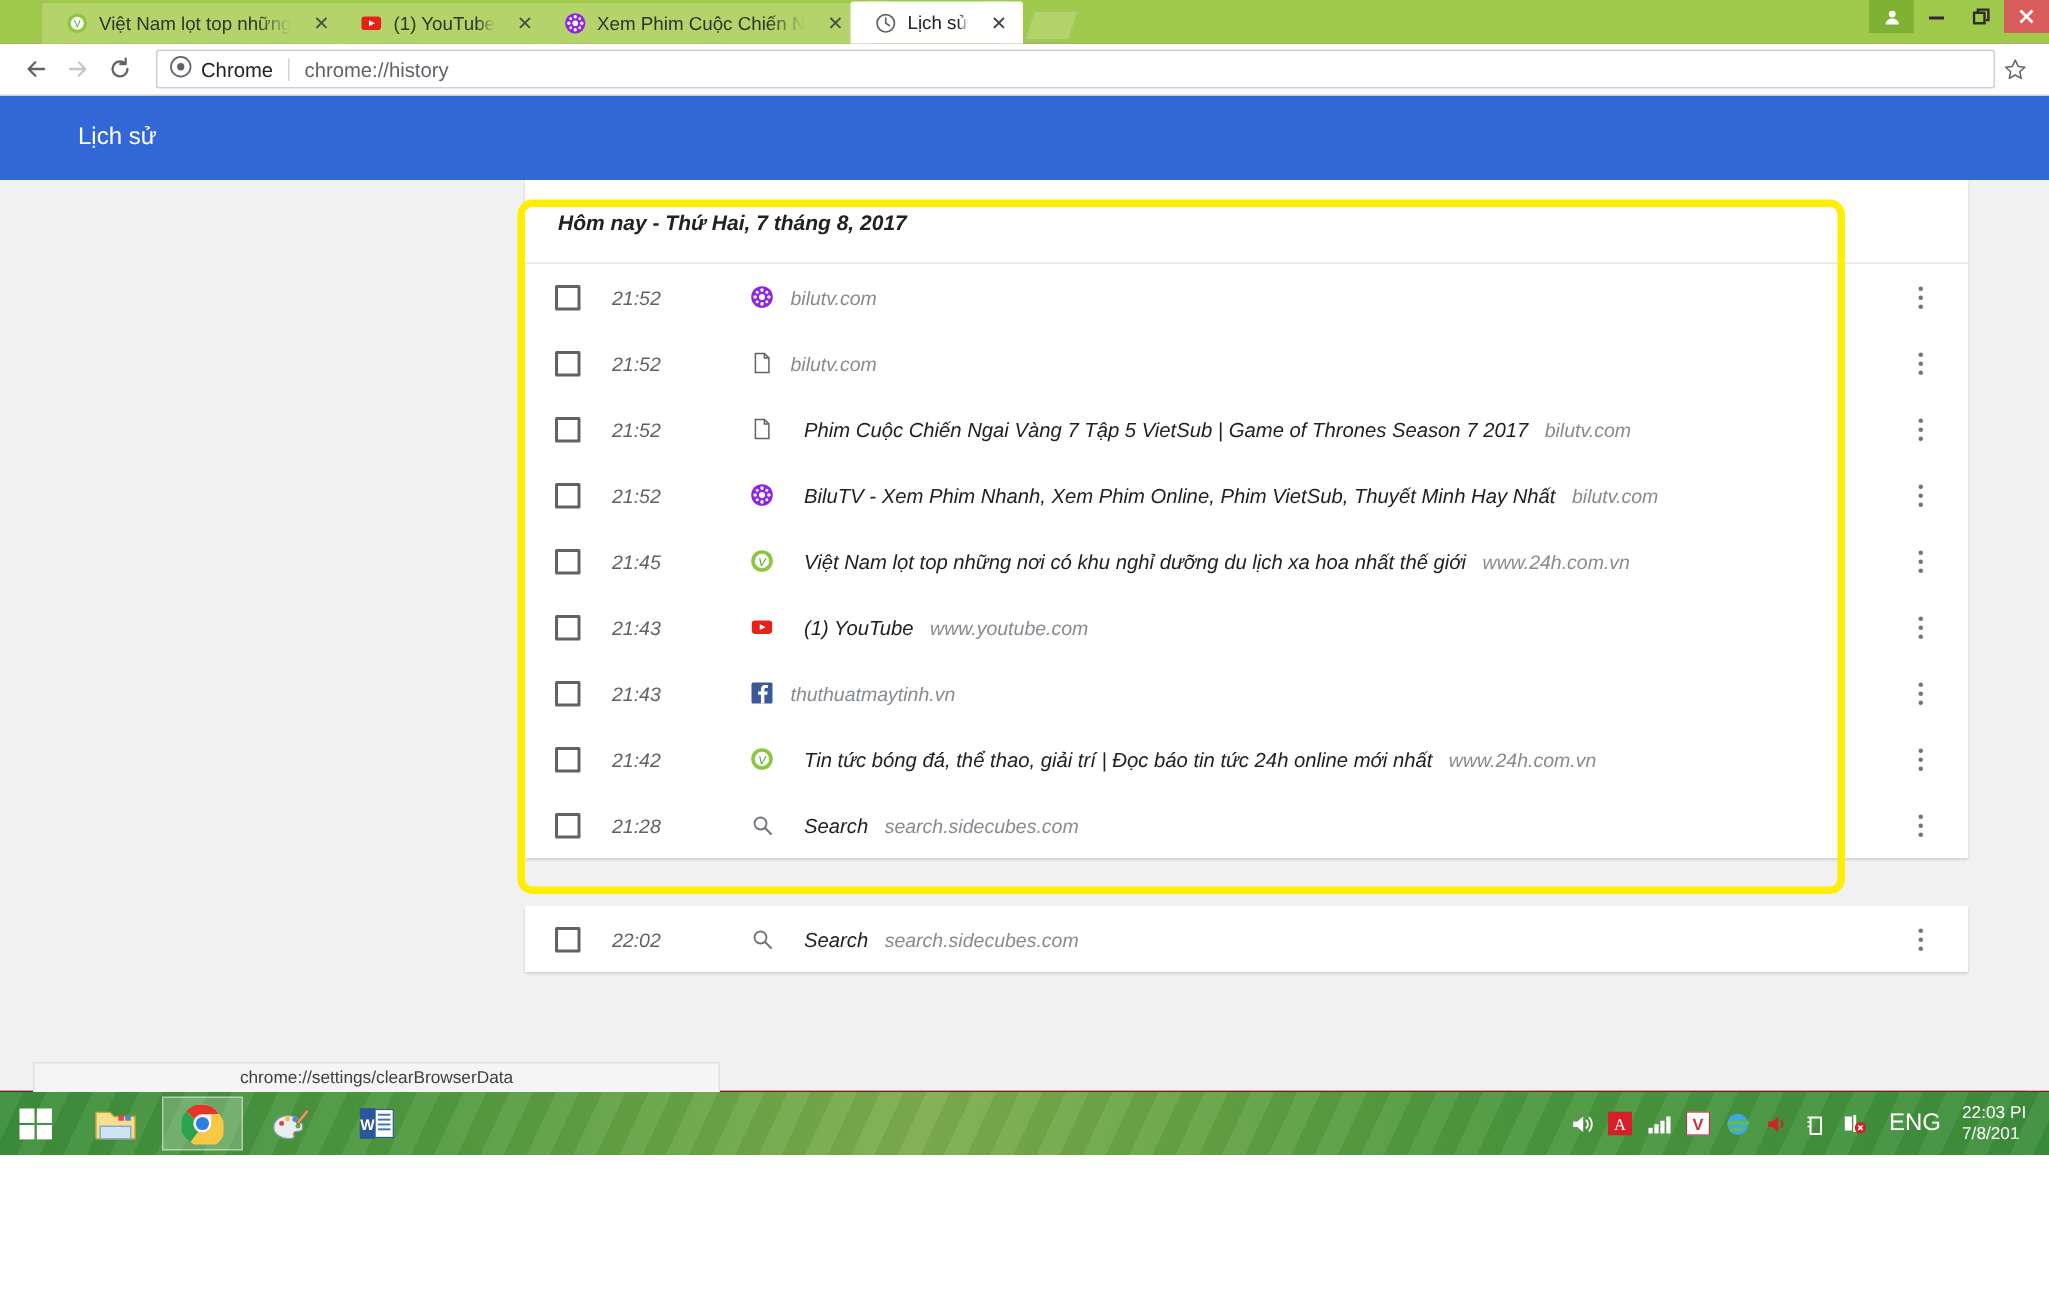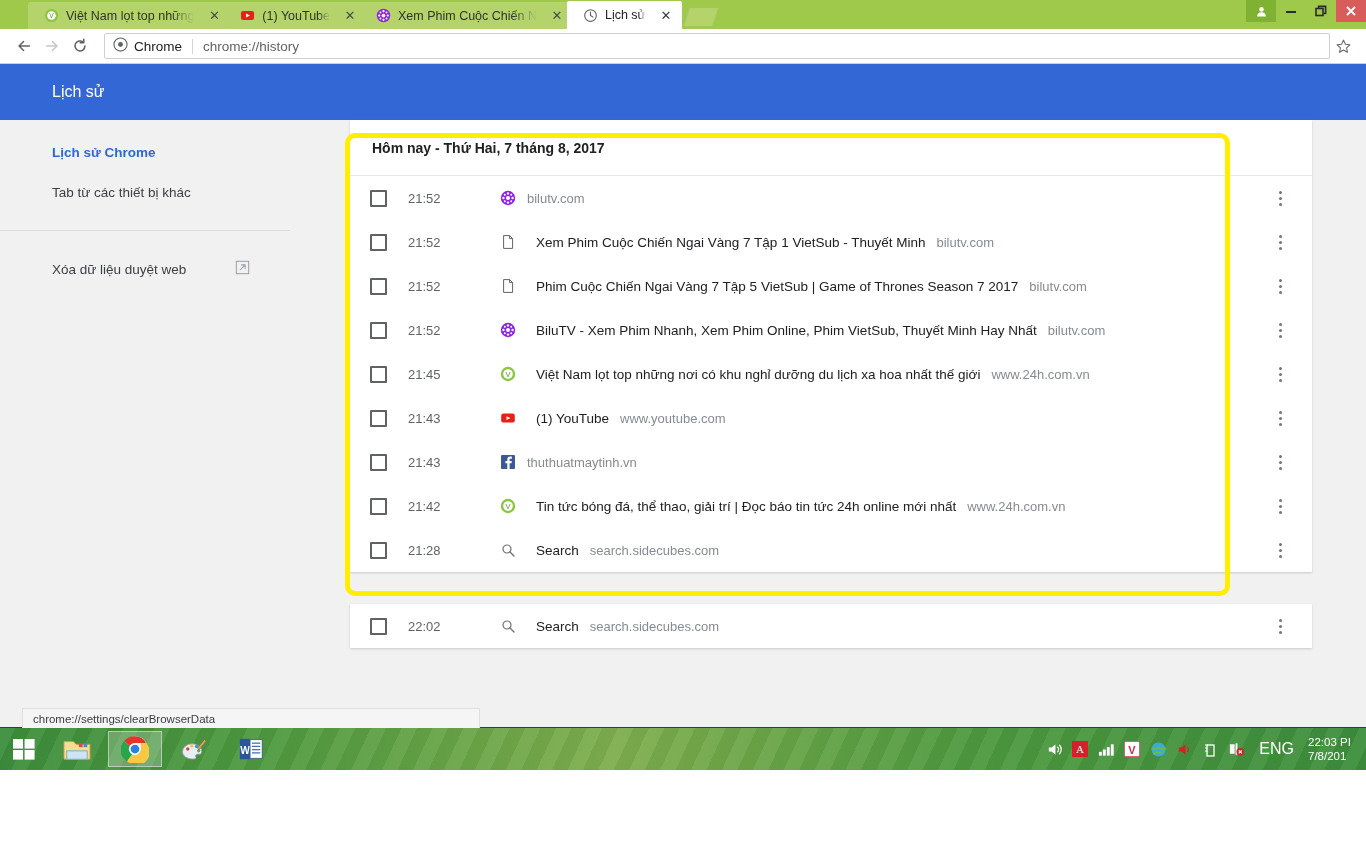--- a/index.html
+++ b/index.html
@@ -115,21 +115,21 @@
     height: 40px; display: flex; align-items: center;
     padding-left: 52px; font-size: 13.5px; color: #3c4043;
   }
   .side-item.selected { color: #3367d6; font-weight: 600; }
   .side-sep { height: 1px; background: #dadce0; margin: 18px 0 18px 0; }
   .side-item.external { justify-content: flex-start; }
   .side-item .ext-icon { margin-left: auto; margin-right: 40px; }
 
   
   .cards { position: absolute; left: 350px; top: 0; width: 962px; }
-  .card { background: #ffffff; box-shadow: 0 1px 2px rgba(0,0,0,0.16); }
+  .card { background: #ffffff; box-shadow: 0 1px 2px rgba(0,0,0,0.16); font-style: italic; }
   .card.card1 { width: 962px; }
   .card-title {
     height: 56px; display: flex; align-items: center;
     padding-left: 22px; font-size: 14px; font-weight: bold; color: #202124;
     border-bottom: 1px solid #e8e8e8;
   }
   .hrow {
     height: 44px; display: flex; align-items: center; padding: 0 0 0 20px;
     position: relative;
   }
@@ -163,20 +163,21 @@
 
   
   .statusbar {
     position: absolute; left: 22px; top: 708px;
     height: 20px; padding: 0 10px;
     background: #f5f5f5; border: 1px solid #e0e0e0; border-bottom: none;
     display: flex; align-items: center;
     font-size: 11.5px; color: #3c4043;
     min-width: 458px;
     z-index: 60;
+    justify-content: center;
   }
 
   
   .taskbar {
     position: absolute; left: 0; top: 728px; width: 1366px; height: 42px;
     background: linear-gradient(100deg, #3c8e3c 0%, #4f9a3f 20%, #7fae4e 45%, #4f9a3f 70%, #3c8e3c 100%);
     display: flex; align-items: center;
   }
   .taskbar::after {
     content: ""; position: absolute; inset: 0;
@@ -339,39 +340,20 @@
           <svg width="19" height="19" viewBox="0 0 20 20">
               <circle cx="8.5" cy="8.5" r="5.4" fill="none" stroke="#d5dff5" stroke-width="1.5"></circle>
               <path d="M12.6 12.6 L17 17" stroke="#d5dff5" stroke-width="1.5" stroke-linecap="round"></path>
             </svg>
         </span>
         <span class="ph">Lịch sử tìm kiếm</span>
       </div>
 
       <div class="history-body">
 
-        <div class="sidebar">
-          <div style="height:12px"></div>
-          <div class="side-item selected">
-            <span>Lịch sử Chrome</span>
-          </div>
-          <div class="side-item">
-            <span>Tab từ các thiết bị khác</span>
-          </div>
-          <div class="side-sep"></div>
-          <div class="side-item external">
-            <span>Xóa dữ liệu duyệt web</span>
-            <span class="ext-icon">
-              <svg width="15" height="15" viewBox="0 0 16 16">
-                  <rect x="1.4" y="1.4" width="13.2" height="13.2" fill="none" stroke="#9aa0a6" stroke-width="1.1"></rect>
-                  <path d="M5.6 10.4 L10.6 5.4 M6.9 5.2 H10.8 V9.1" fill="none" stroke="#9aa0a6" stroke-width="1.1" stroke-linecap="round" stroke-linejoin="round"></path>
-                </svg>
-            </span>
-          </div>
-        </div>
 
         <div class="cards">
 
           <div class="card card1">
             <div class="card-title">Hôm nay - Thứ Hai, 7 tháng 8, 2017</div>
 
             <div class="hrow">
               <span class="cb"></span>
               <span class="time">21:52</span>
               <span class="fav">
@@ -398,21 +380,20 @@
 
             <div class="hrow">
               <span class="cb"></span>
               <span class="time">21:52</span>
               <span class="fav">
                 <svg width="16" height="16" viewBox="0 0 16 16">
                     <path d="M3.6 1.6 H9.6 L12.6 4.6 V14.4 H3.6 Z" fill="#fff" stroke="#5f6368" stroke-width="1"></path>
                     <path d="M9.6 1.6 V4.6 H12.6" fill="none" stroke="#5f6368" stroke-width="1"></path>
                   </svg>
               </span>
-              <span class="ttl">Xem Phim Cuộc Chiến Ngai Vàng 7 Tập 1 VietSub - Thuyết Minh</span>
               <span class="dom">bilutv.com</span>
               <span class="dots">
                   <i></i>
                   <i></i>
                   <i></i>
                 </span>
             </div>
 
             <div class="hrow">
               <span class="cb"></span>

